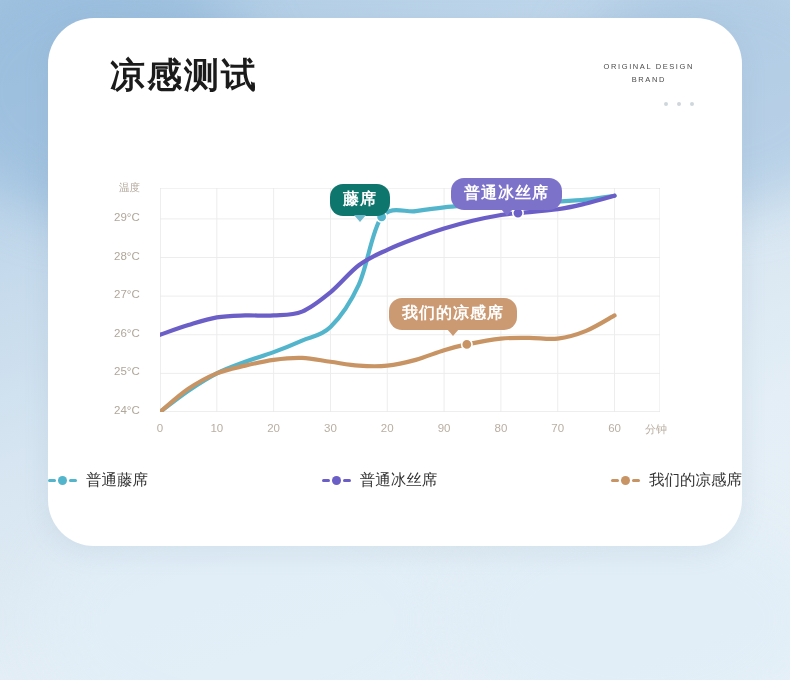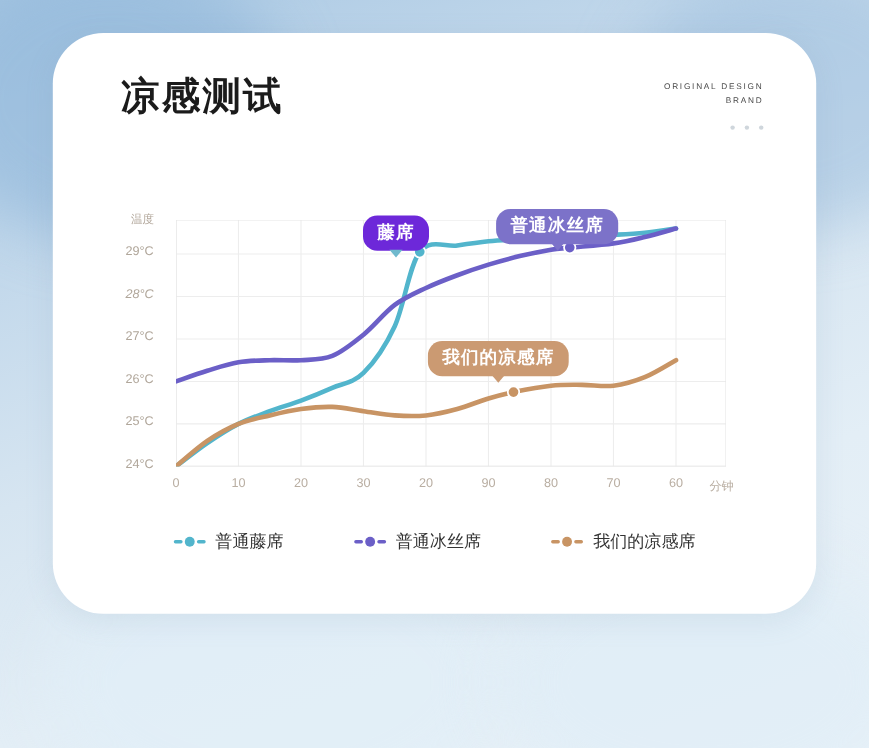--- a/index.html
+++ b/index.html
@@ -10,34 +10,34 @@
     position:relative;
   }
   
   .bg-blotch{position:absolute;border-radius:50%;filter:blur(26px);pointer-events:none;}
   .b1{left:-60px;top:-40px;width:320px;height:260px;background:rgba(140,180,216,.55);}
   .b2{right:-80px;top:-30px;width:300px;height:240px;background:rgba(150,186,219,.45);}
   .b3{left:40px;bottom:-70px;width:420px;height:260px;background:rgba(225,238,247,.65);}
   .b4{right:-40px;bottom:-60px;width:380px;height:240px;background:rgba(222,236,246,.6);}
 
   .card{
-    position:absolute;left:48px;top:30px;width:694px;height:528px;
+    position:absolute;left:48px;top:18px;width:694px;height:528px;
     background:#fff;border-radius:46px;
     box-shadow:0 6px 26px rgba(120,150,180,.14);
     overflow:hidden;
   }
 
   .page-title{
     position:absolute;left:62px;top:34px;
     font-size:35px;font-weight:bold;color:#1b1b1b;letter-spacing:2px;
     font-family:"DejaVu Sans","Liberation Sans",sans-serif;
   }
 
   .brand{
-    position:absolute;right:48px;top:42px;text-align:right;
+    position:absolute;right:48px;top:42px;text-align:center;
     font-size:7.5px;letter-spacing:1.6px;color:#4a4a4a;line-height:13px;
   }
   .brand-dots{position:absolute;right:48px;top:84px;display:flex;gap:9px;}
   .brand-dots i{width:4px;height:4px;border-radius:50%;background:#cfd6dc;display:block;}
 
   
   .chart{position:absolute;left:0;top:0;width:760px;height:528px;}
   .axis-title-y{
     position:absolute;left:71px;top:163px;font-size:10.5px;color:#b2a79b;
   }
@@ -55,31 +55,31 @@
   
   .callout{
     position:absolute;border-radius:13px;color:#fff;font-weight:bold;
     font-size:16px;padding:5px 13px 6px;white-space:nowrap;
     font-family:"DejaVu Sans","Liberation Sans",sans-serif;letter-spacing:1px;
   }
   .callout:after{
     content:"";position:absolute;left:50%;bottom:-6px;margin-left:-6px;
     width:0;height:0;border-left:6px solid transparent;border-right:6px solid transparent;
   }
-  .co-teng{left:282px;top:166px;background:#6d28d9;}
+  .co-teng{left:282px;top:166px;background:#0f766e;}
   .co-teng:after{border-top:7px solid #6fb9cd;}
   .co-bing{left:403px;top:160px;background:#7c72c9;}
   .co-bing:after{border-top:7px solid #7c72c9;}
   .co-ours{left:341px;top:280px;background:#cb9a72;}
   .co-ours:after{border-top:7px solid #cb9a72;}
 
   
   .legend{
     position:absolute;left:0;top:452px;width:694px;
-    display:flex;justify-content:center;gap:64px;align-items:center;
+    display:flex;justify-content:space-between;gap:64px;align-items:center;
   }
   .leg-item{display:flex;align-items:center;gap:9px;}
   .leg-mark{display:flex;align-items:center;}
   .leg-mark .dash{width:8px;height:2.6px;border-radius:2px;}
   .leg-mark .dot{width:9px;height:9px;border-radius:50%;margin:0 2px;}
   .leg-text{font-size:15.5px;color:#333;font-family:"DejaVu Sans","Liberation Sans",sans-serif;}
 </style>
 </head>
 <body>
 
@@ -105,21 +105,21 @@
   <div class="chart">
 
     <div class="axis-title-y">温度</div>
     <div class="axis-title-x">分钟</div>
 
     <div class="ylabels" id="ylabels">
         <div class="ytick" style="top: 386px;">24°C</div>
         <div class="ytick" style="top: 347.379px;">25°C</div>
         <div class="ytick" style="top: 308.759px;">26°C</div>
         <div class="ytick" style="top: 270.138px;">27°C</div>
-        <div class="ytick" style="top: 231.517px; font-style: italic;">28°C</div>
+        <div class="ytick" style="top: 231.517px;">28°C</div>
         <div class="ytick" style="top: 192.897px;">29°C</div>
       </div>
     <div class="xlabels" id="xlabels">
         <div class="xtick" style="left: 97px;">0</div>
         <div class="xtick" style="left: 153.818px;">10</div>
         <div class="xtick" style="left: 210.636px;">20</div>
         <div class="xtick" style="left: 267.455px;">30</div>
         <div class="xtick" style="left: 324.273px;">20</div>
         <div class="xtick" style="left: 381.091px;">90</div>
         <div class="xtick" style="left: 437.909px;">80</div>

